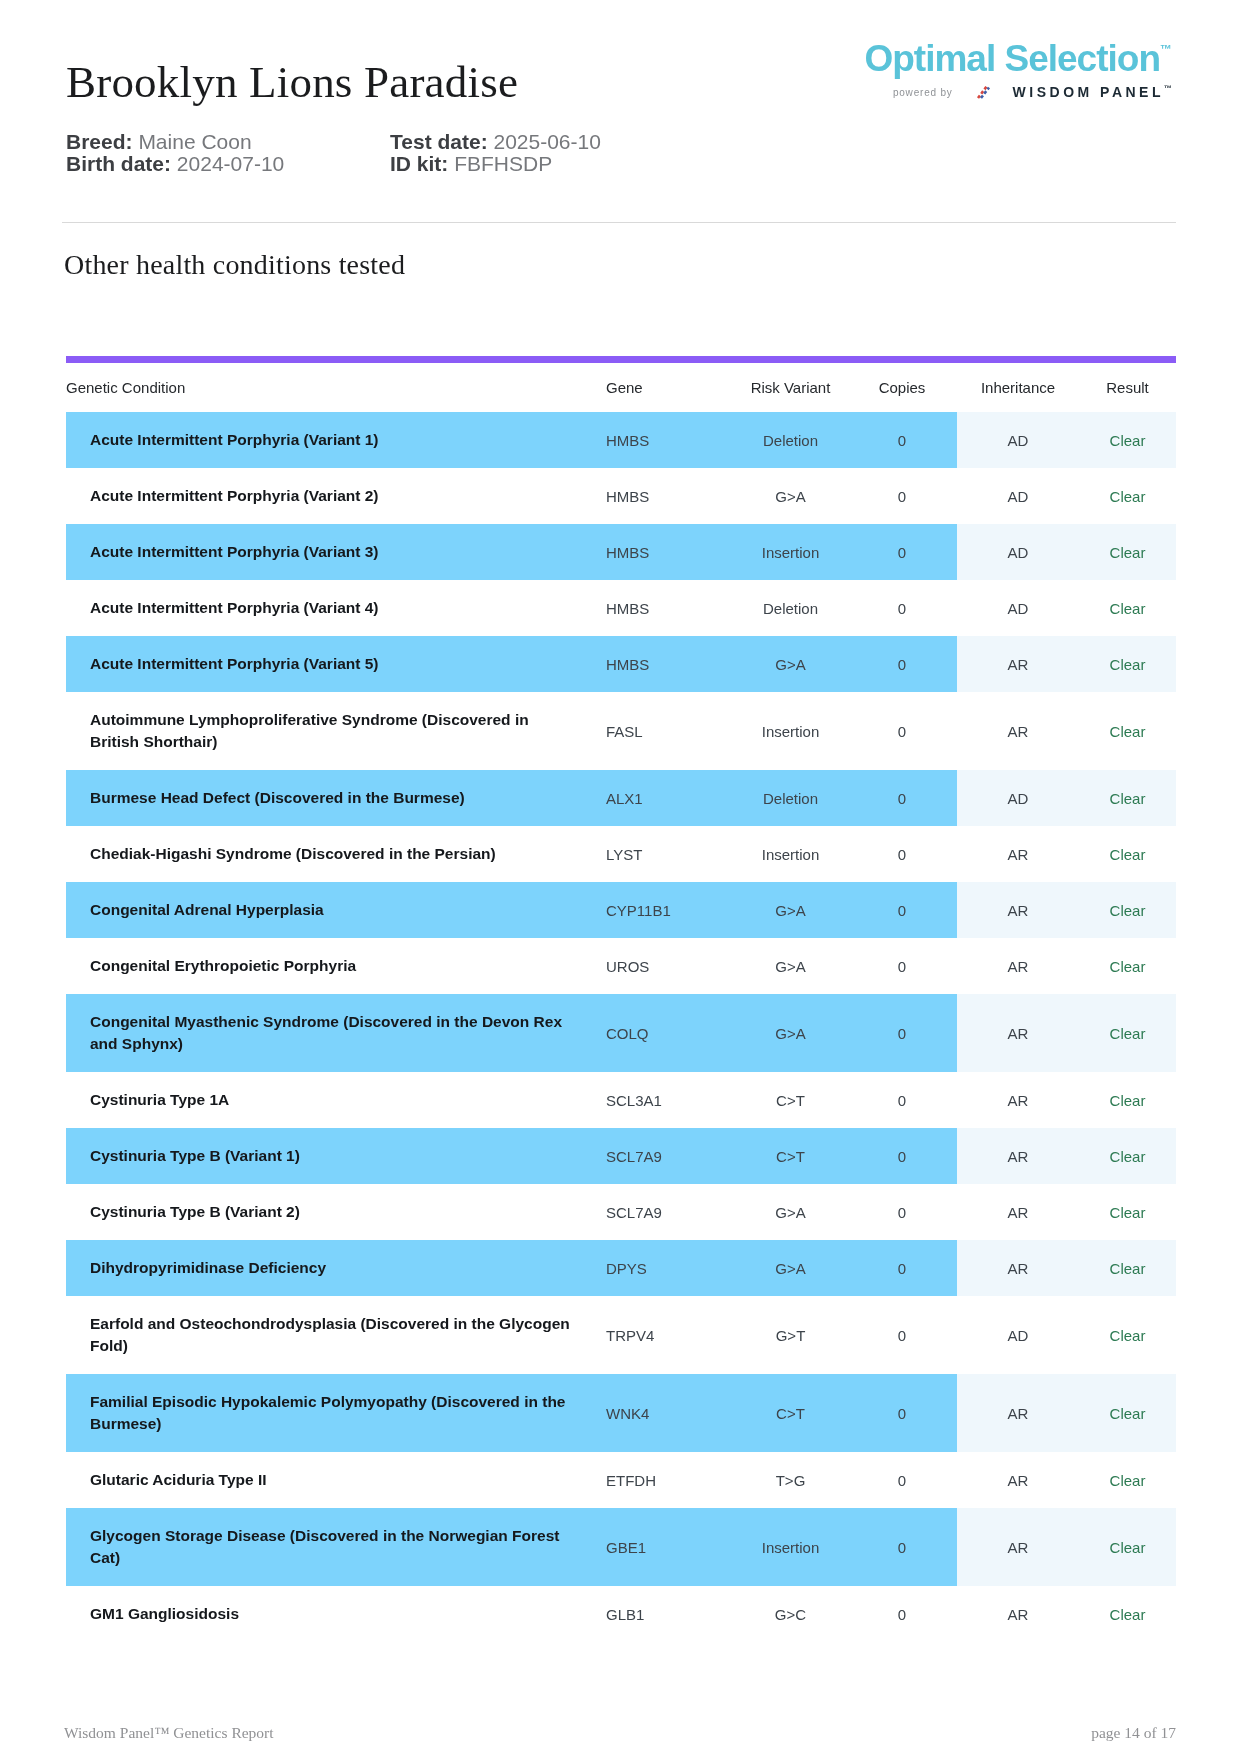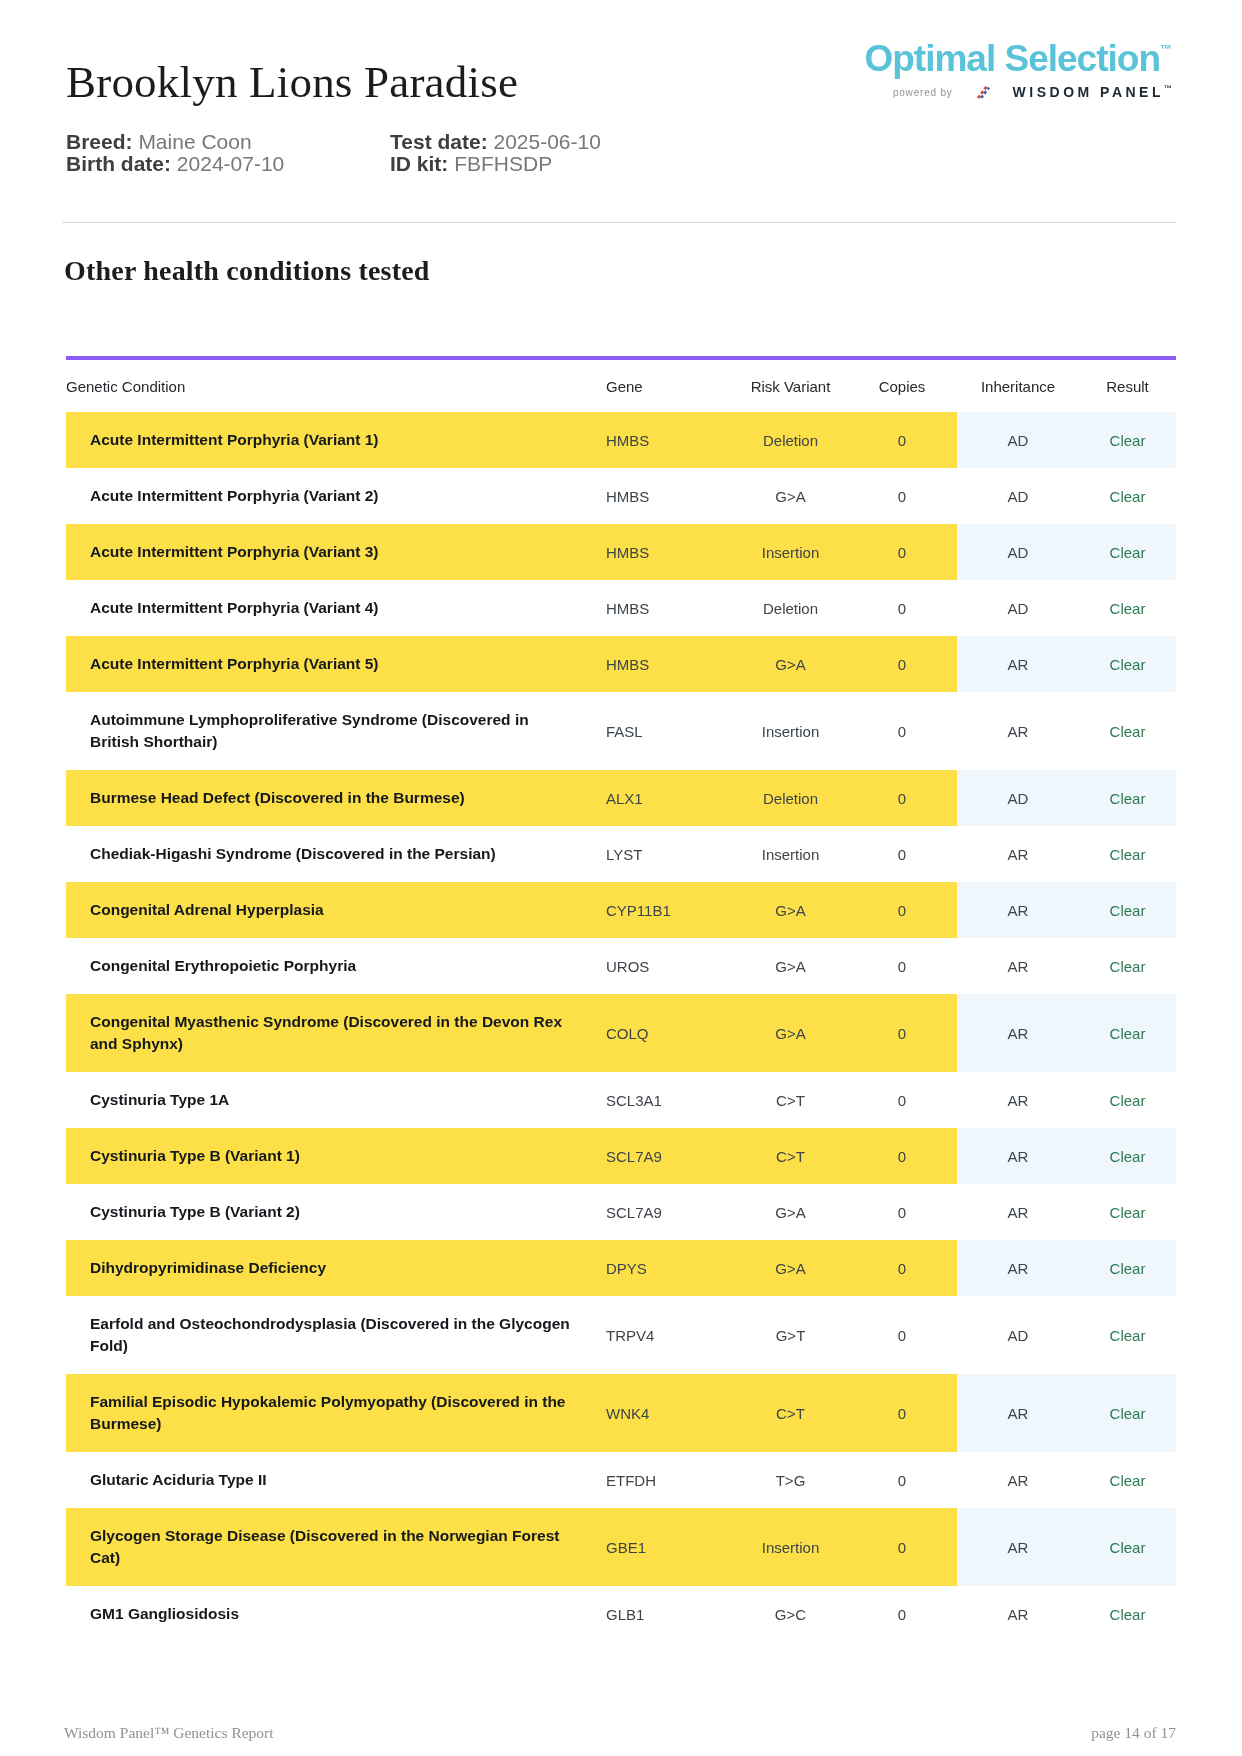--- a/index.html
+++ b/index.html
@@ -40,34 +40,34 @@
   .info-col.c2 { left:324px; }
   .info-line { font-size:21px; line-height:22px; color:#76787c; }
   .info-line b { color:#3d3f43; font-weight:700; }
 
   .top-divider {
     position:absolute; left:62px; top:222px; width:1114px; height:0;
     border-top:1px solid #d9d9d9;
   }
 
   .section-title {
-    position:absolute; left:64px; top:255px;
+    position:absolute; left:64px; top:249px;
     font-family:"Liberation Serif", serif;
-    font-size:28px; font-weight:700; color:#1c1d1f; letter-spacing:0.2px;
+    font-size:28px; font-weight:400; color:#1c1d1f; letter-spacing:0.2px;
   }
 
   
   .cond-table { position:absolute; left:66px; top:356px; width:1110px; }
   .thead {
     display:flex; align-items:center; height:56px;
-    border-top:4px solid #8b5cf6;
+    border-top:7px solid #8b5cf6;
     font-size:15px; color:#26292d;
   }
   .trow { display:flex; align-items:center; }
-  .trow.shaded { background:#fde047; }
+  .trow.shaded { background:#7dd3fc; }
   .trow.shaded .c-inherit, .trow.shaded .c-result { background:#eff7fc; }
   .cell { padding:17px 0; }
   .c-cond   { width:540px; padding-left:24px; text-align:left; }
   .c-gene   { width:128px; }
   .c-var    { width:113px; text-align:center; }
   .c-copies { width:110px; text-align:center; }
   .c-inherit{ width:122px; text-align:center; align-self:stretch; display:flex; align-items:center; justify-content:center; }
   .c-result { width:97px;  text-align:center; align-self:stretch; display:flex; align-items:center; justify-content:center; }
   .thead .cell { padding:0; }
   .thead .c-inherit, .thead .c-result { background:none; }

